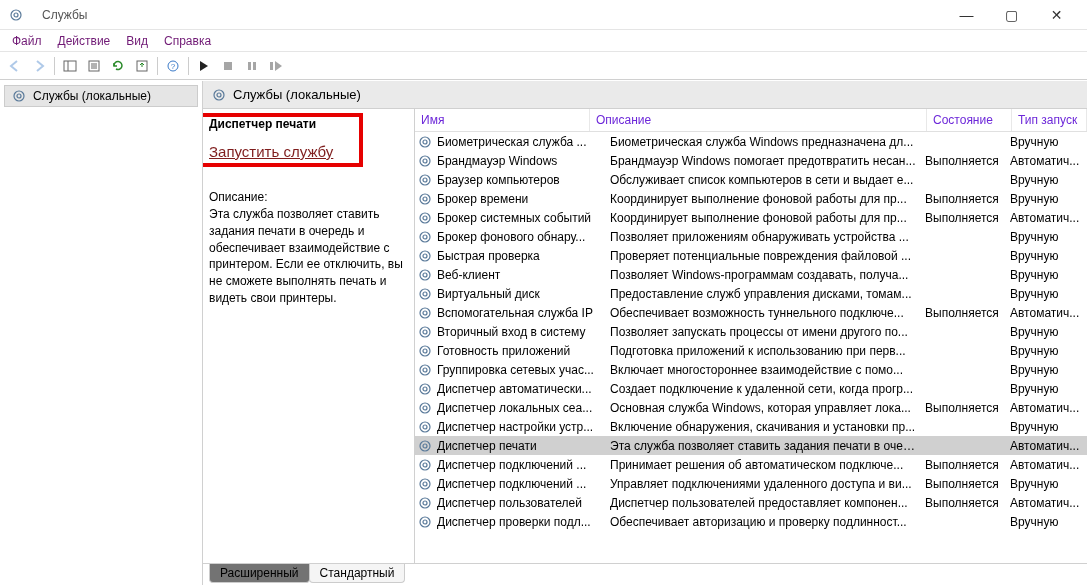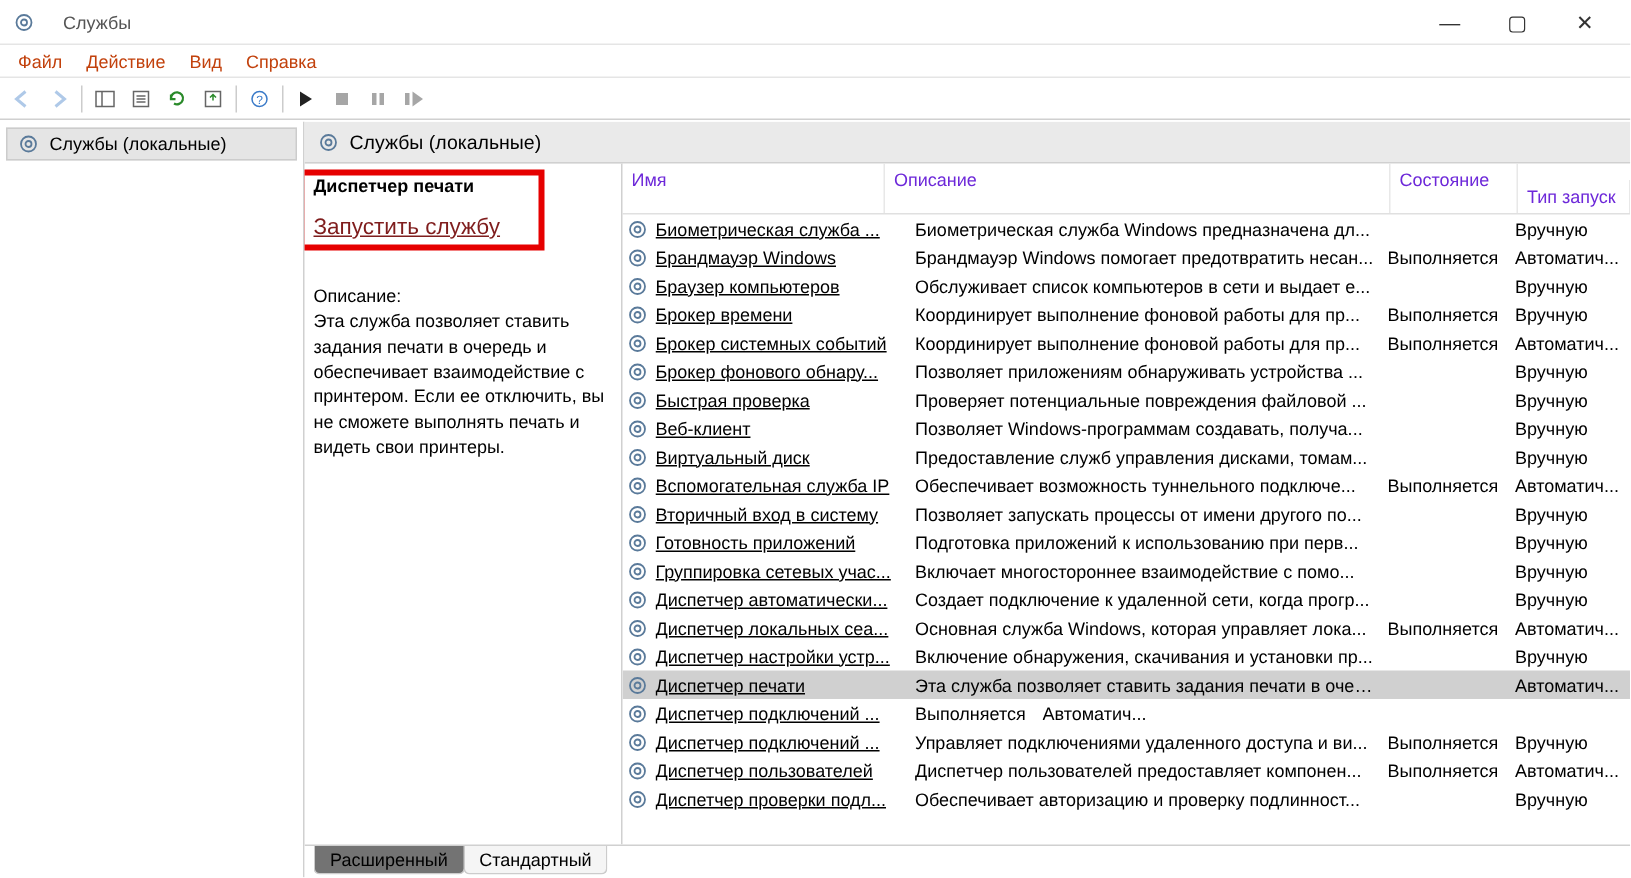--- a/index.html
+++ b/index.html
@@ -7,21 +7,21 @@
 
 
 .titlebar { height: 30px; display: flex; align-items: center; padding: 0 8px; background: #fff; border-bottom: 1px solid #e5e5e5; gap: 12px; }
 .titlebar .app-icon { width: 16px; height: 16px; margin-right: 6px; }
 .titlebar .title { flex: 1; font-size: 12px; color: #555; }
 .win-controls { display: flex; }
 .win-btn { width: 45px; height: 30px; display: flex; align-items: center; justify-content: center; font-size: 14px; color: #333; cursor: default; }
 
 
 .menubar { height: 22px; display: flex; align-items: center; padding: 0 4px; border-bottom: 1px solid #e5e5e5; }
-.menu-item { padding: 2px 8px; font-size: 12px; color: #c2410c; cursor: default; }
+.menu-item { padding: 2px 8px; font-size: 12px; color: #701a75; cursor: default; }
 
 
 .toolbar { height: 28px; display: flex; align-items: center; padding: 0 4px; border-bottom: 1px solid #d0d0d0; gap: 2px; }
 .tool-btn { width: 22px; height: 22px; display: flex; align-items: center; justify-content: center; border: 1px solid transparent; cursor: default; }
 .tool-btn.disabled { opacity: 0.4; }
 .tool-sep { width: 1px; height: 18px; background: #ccc; margin: 0 2px; }
 
 
 .main-split { flex: 1; display: flex; border-top: 1px solid #fff; overflow: hidden; }
 .tree-pane { width: 203px; border-right: 1px solid #d0d0d0; background: #fff; }
@@ -43,27 +43,27 @@
 .detail-desc { font-size: 12px; margin-top: 2px; line-height: 1.4; }
 .red-box { position: absolute; border: 4px solid #e60000; left: -4px; top: 4px; width: 164px; height: 54px; pointer-events: none; }
 
 
 .list-pane { flex: 1; display: flex; flex-direction: column; overflow: hidden; }
 .list-header { display: flex; background: #fff; border-bottom: 1px solid #e0e0e0; }
 .col-head { padding: 4px 6px; font-size: 12px; border-right: 1px solid #e8e8e8; color: #6d28d9; white-space: nowrap; overflow: hidden; }
 .col-name-h { width: 175px; }
 .col-desc-h { flex: 1; min-width: 0; }
 .col-state-h { width: 85px; }
-.col-type-h { width: 75px; margin-top: 11px; }
+.col-type-h { width: 75px; }
 
 .list-rows { flex: 1; overflow-y: auto; overflow-x: hidden; }
 .row { display: flex; align-items: center; height: 19px; padding: 0 2px; font-size: 12px; }
 .row.selected { background: #d0d0d0; }
 .row .icon { width: 16px; height: 16px; margin-right: 4px; flex-shrink: 0; }
-.col-name { width: 173px; white-space: nowrap; overflow: hidden; text-overflow: ellipsis; text-decoration: underline; }
+.col-name { width: 173px; white-space: nowrap; overflow: hidden; text-overflow: ellipsis; }
 .col-desc { flex: 1; min-width: 0; white-space: nowrap; overflow: hidden; text-overflow: ellipsis; padding-right: 6px; }
 .col-state { width: 85px; white-space: nowrap; overflow: hidden; }
 .col-type { width: 75px; white-space: nowrap; overflow: hidden; }
 
 
 .list-rows::-webkit-scrollbar { width: 16px; }
 .list-rows::-webkit-scrollbar-track { background: #f0f0f0; }
 .list-rows::-webkit-scrollbar-thumb { background: #c0c0c0; border: 1px solid #a0a0a0; }
 .list-rows::-webkit-scrollbar-button { background: #e8e8e8; height: 16px; border: 1px solid #c0c0c0; }
 
@@ -419,20 +419,21 @@
               <span class="col-type">Автоматич...</span>
             </div>
             <div class="row">
               <span class="icon">
                 <svg width="16" height="16" viewBox="0 0 16 16">
                   <circle cx="8" cy="8" r="5" fill="none" stroke="#5a7a9a" stroke-width="1.2"></circle>
                   <circle cx="8" cy="8" r="2" fill="none" stroke="#5a7a9a" stroke-width="1.2"></circle>
                 </svg>
               </span>
               <span class="col-name">Диспетчер подключений ...</span>
+              <span class="col-desc">Принимает решения об автоматическом подключе...</span>
               <span class="col-state">Выполняется</span>
               <span class="col-type">Автоматич...</span>
             </div>
             <div class="row">
               <span class="icon">
                 <svg width="16" height="16" viewBox="0 0 16 16">
                   <circle cx="8" cy="8" r="5" fill="none" stroke="#5a7a9a" stroke-width="1.2"></circle>
                   <circle cx="8" cy="8" r="2" fill="none" stroke="#5a7a9a" stroke-width="1.2"></circle>
                 </svg>
               </span>

